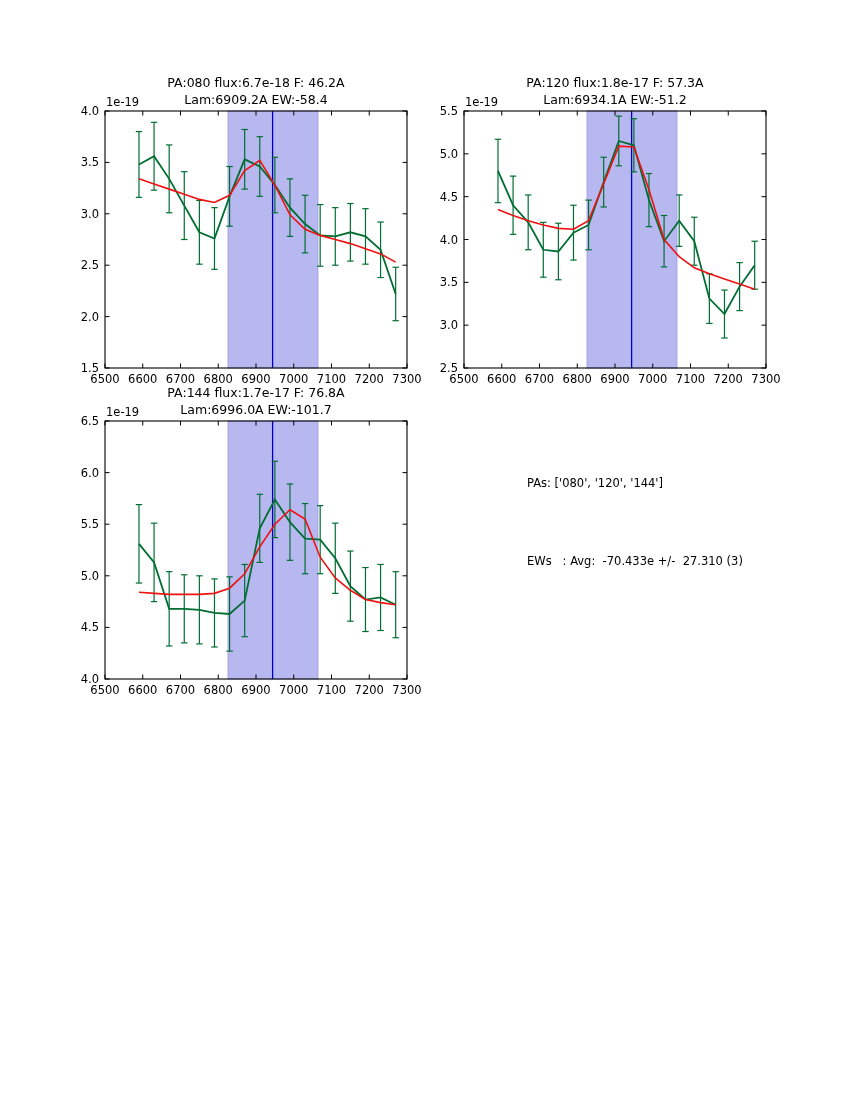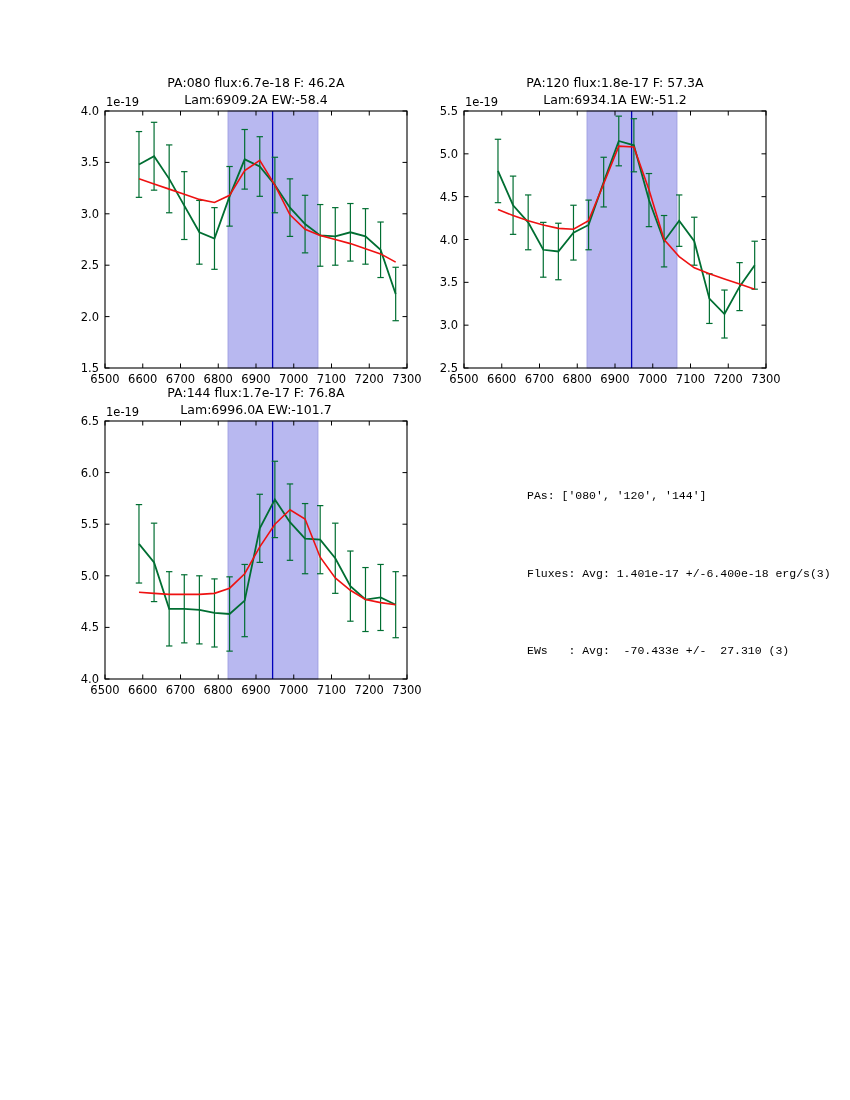--- a/index.html
+++ b/index.html
@@ -13,26 +13,25 @@
   }
   #chart-canvas {
     position: absolute;
     left: 0; top: 0;
     width: 850px; height: 720px;
     display: block;
   }
   #stats-panel {
     position: absolute;
     left: 527px;
-    top: 432px;
+    top: 420px;
     color: #000000;
     font-size: 11.5px;
     line-height: 25.7px;
     white-space: pre;
-    font-family: Liberation Mono, monospace;
   }
 </style>
 </head>
 <body>
 
 <div id="figure">
   <svg id="chart-canvas" width="850" height="720" viewBox="0 0 850 720" xmlns="http://www.w3.org/2000/svg">
       <g>
         <rect x="228.065" y="111" width="89.84499999999997" height="257" fill="#b8b8f0" stroke="#9f9fe2" stroke-width="1"></rect>
         <line x1="272.61" y1="111" x2="272.61" y2="368" stroke="#0000bb" stroke-width="1.3"></line>
@@ -468,16 +467,15 @@
         <line x1="407" y1="421" x2="402.5" y2="421" stroke="#000000" stroke-width="1"></line>
         <text x="99" y="421.5" font-size="11.5" text-anchor="end" font-family="&quot;DejaVu Sans&quot;, sans-serif" fill="#000000" dominant-baseline="middle">6.5</text>
         <text x="106" y="416" font-size="11.5" text-anchor="start" font-family="&quot;DejaVu Sans&quot;, sans-serif" fill="#000000">1e-19</text>
         <text x="256" y="397" font-size="12.5" text-anchor="middle" font-family="&quot;DejaVu Sans&quot;, sans-serif" fill="#000000">PA:144 flux:1.7e-17 F: 76.8A</text>
         <text x="256" y="414" font-size="12.5" text-anchor="middle" font-family="&quot;DejaVu Sans&quot;, sans-serif" fill="#000000">Lam:6996.0A EW:-101.7</text>
       </g>
     </svg>
 
   <div id="stats-panel">
     <div>PAs: ['080', '120', '144']</div>
-    <div>Fluxes: Avg: 1.401e-17 +/-6.400e-18 erg/s(3)</div>
     <div>EWs   : Avg:  -70.433e +/-  27.310 (3)</div>
   </div>
 </div>
 
 </body></html>

